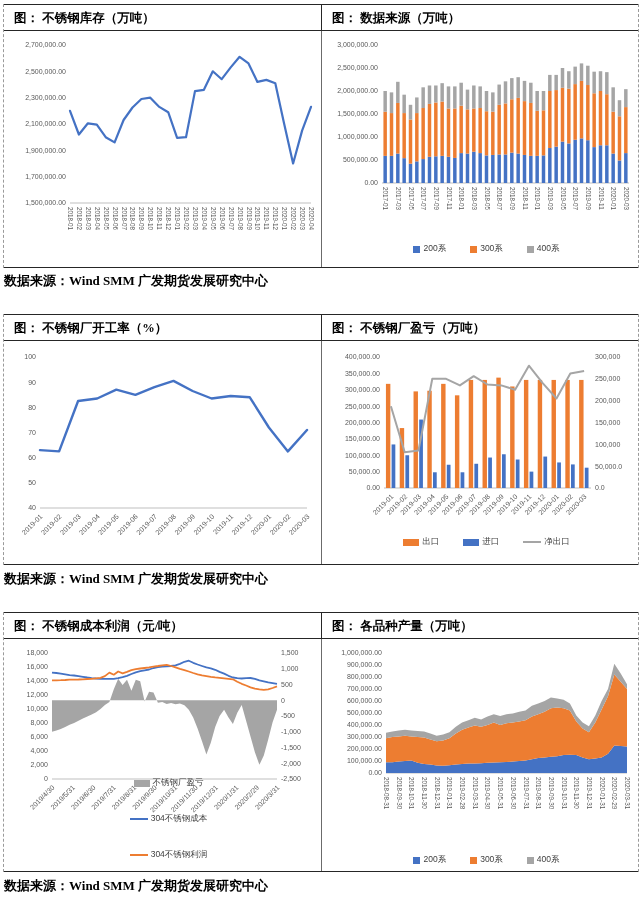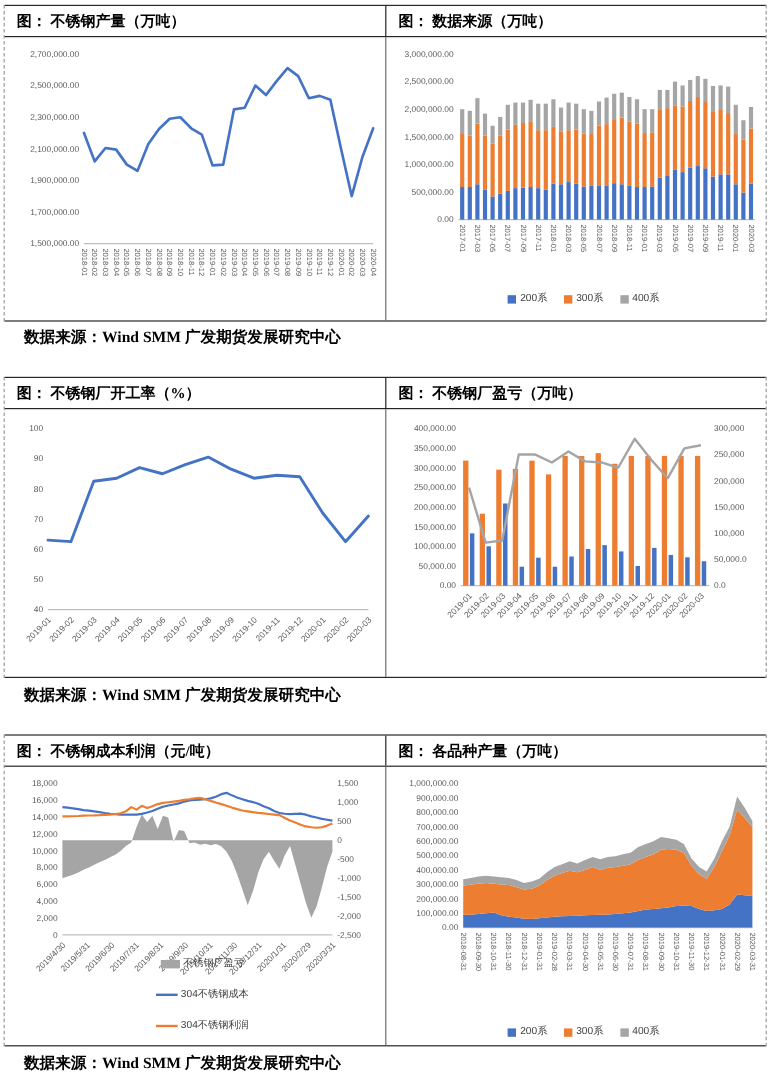--- a/index.html
+++ b/index.html
@@ -6,36 +6,36 @@
   body{width:643px;height:900px;font-family:"Liberation Sans",sans-serif;position:relative;overflow:hidden;}
   .page{position:absolute;inset:0;background:#fff;}
   .figrow{position:absolute;left:3px;width:636px;border-left:1px dashed #9a9a9a;border-right:1px dashed #9a9a9a;box-sizing:border-box;background:#fff;}
   .titlebar{display:flex;height:27px;border-top:1px solid #262626;border-bottom:1px solid #262626;box-sizing:border-box;}
   .title-cell{flex:0 0 50%;box-sizing:border-box;padding:5px 0 0 10px;font-family:"Liberation Serif",serif;font-weight:bold;font-size:12.5px;color:#000;white-space:nowrap;overflow:hidden;}
   .title-cell + .title-cell{border-left:1px solid #262626;}
   .chartsrow{display:flex;border-bottom:1px solid #262626;box-sizing:border-box;}
   .chart-cell{position:relative;flex:0 0 50%;box-sizing:border-box;}
   .chart-cell + .chart-cell{border-left:1px solid #6b6b6b;}
   .chart-cell svg{display:block;}
-  .legend{position:absolute;left:12px;right:0;display:flex;justify-content:center;align-items:center;gap:14px;font-size:8.5px;color:#404040;}
+  .legend{position:absolute;left:12px;right:0;display:flex;justify-content:center;align-items:center;gap:24px;font-size:8.5px;color:#404040;}
   .li{display:flex;align-items:center;gap:3px;white-space:nowrap;}
   .mk-square{width:7px;height:7px;display:inline-block;}
   .mk-rect{width:16px;height:7px;display:inline-block;}
   .mk-line{width:18px;height:2.5px;display:inline-block;}
-  .source{position:absolute;left:20px;margin:0;font-family:"Liberation Serif",serif;font-weight:bold;font-size:13px;color:#000;white-space:nowrap;}
+  .source{position:absolute;left:4px;margin:0;font-family:"Liberation Serif",serif;font-weight:bold;font-size:13px;color:#000;white-space:nowrap;}
   text{font-family:"Liberation Sans",sans-serif;}
 </style>
 </head>
 <body>
 
 <div class="page">
 
   <section class="figrow" style="top:4px;">
     <div class="titlebar">
-      <div class="title-cell">图： 不锈钢产量（万吨）</div>
+      <div class="title-cell">图： 不锈钢库存（万吨）</div>
       <div class="title-cell">图： 数据来源（万吨）</div>
     </div>
     <div class="chartsrow">
       <figure class="chart-cell" style="margin:0;height:236px;">
         <svg viewBox="0 0 317 236" width="317" height="236">
             <text x="62" y="16.4" text-anchor="end" font-size="7" fill="#595959">2,700,000.00</text>
             <text x="62" y="42.73333333333331" text-anchor="end" font-size="7" fill="#595959">2,500,000.00</text>
             <text x="62" y="69.06666666666668" text-anchor="end" font-size="7" fill="#595959">2,300,000.00</text>
             <text x="62" y="95.4" text-anchor="end" font-size="7" fill="#595959">2,100,000.00</text>
             <text x="62" y="121.73333333333335" text-anchor="end" font-size="7" fill="#595959">1,900,000.00</text>
@@ -335,20 +335,34 @@
             <rect x="166.19" y="116.54" width="3.73" height="30.46" fill="#4472C4"></rect>
             <rect x="179.99" y="113.27" width="3.73" height="33.73" fill="#4472C4"></rect>
             <rect x="193.79" y="118.51" width="3.73" height="28.49" fill="#4472C4"></rect>
             <rect x="207.59" y="130.63" width="3.73" height="16.38" fill="#4472C4"></rect>
             <rect x="221.39" y="115.56" width="3.73" height="31.44" fill="#4472C4"></rect>
             <rect x="235.19" y="121.45" width="3.73" height="25.55" fill="#4472C4"></rect>
             <rect x="248.99" y="123.42" width="3.73" height="23.58" fill="#4472C4"></rect>
             <rect x="262.79" y="126.69" width="3.73" height="20.31" fill="#4472C4"></rect>
             <polyline points="68.9,65.3 82.7,111.2 96.5,109.4 110.3,37.8 124.1,37.8 137.9,44.4 151.7,35.2 165.5,43.5 179.3,44.4 193.1,48.8 206.9,24.7 220.7,42.2 234.5,57.5 248.3,32.6 262.1,30.0" fill="none" stroke="#A5A5A5" stroke-width="2" stroke-linejoin="round"></polyline>
           </svg>
+        <div class="legend" style="bottom: 16px;">
+            <span class="li">
+              <i class="mk-rect" style="background: rgb(237, 125, 49);"></i>
+              <span>出口</span>
+            </span>
+            <span class="li">
+              <i class="mk-rect" style="background: rgb(68, 114, 196);"></i>
+              <span>进口</span>
+            </span>
+            <span class="li">
+              <i class="mk-line" style="background: rgb(165, 165, 165);"></i>
+              <span>净出口</span>
+            </span>
+          </div>
       </figure>
     </div>
   </section>
   <p class="source" style="top:570px;">数据来源：Wind SMM  广发期货发展研究中心</p>
 
   <section class="figrow" style="top:612px;">
     <div class="titlebar">
       <div class="title-cell">图： 不锈钢成本利润（元/吨）</div>
       <div class="title-cell">图： 各品种产量（万吨）</div>
     </div>

